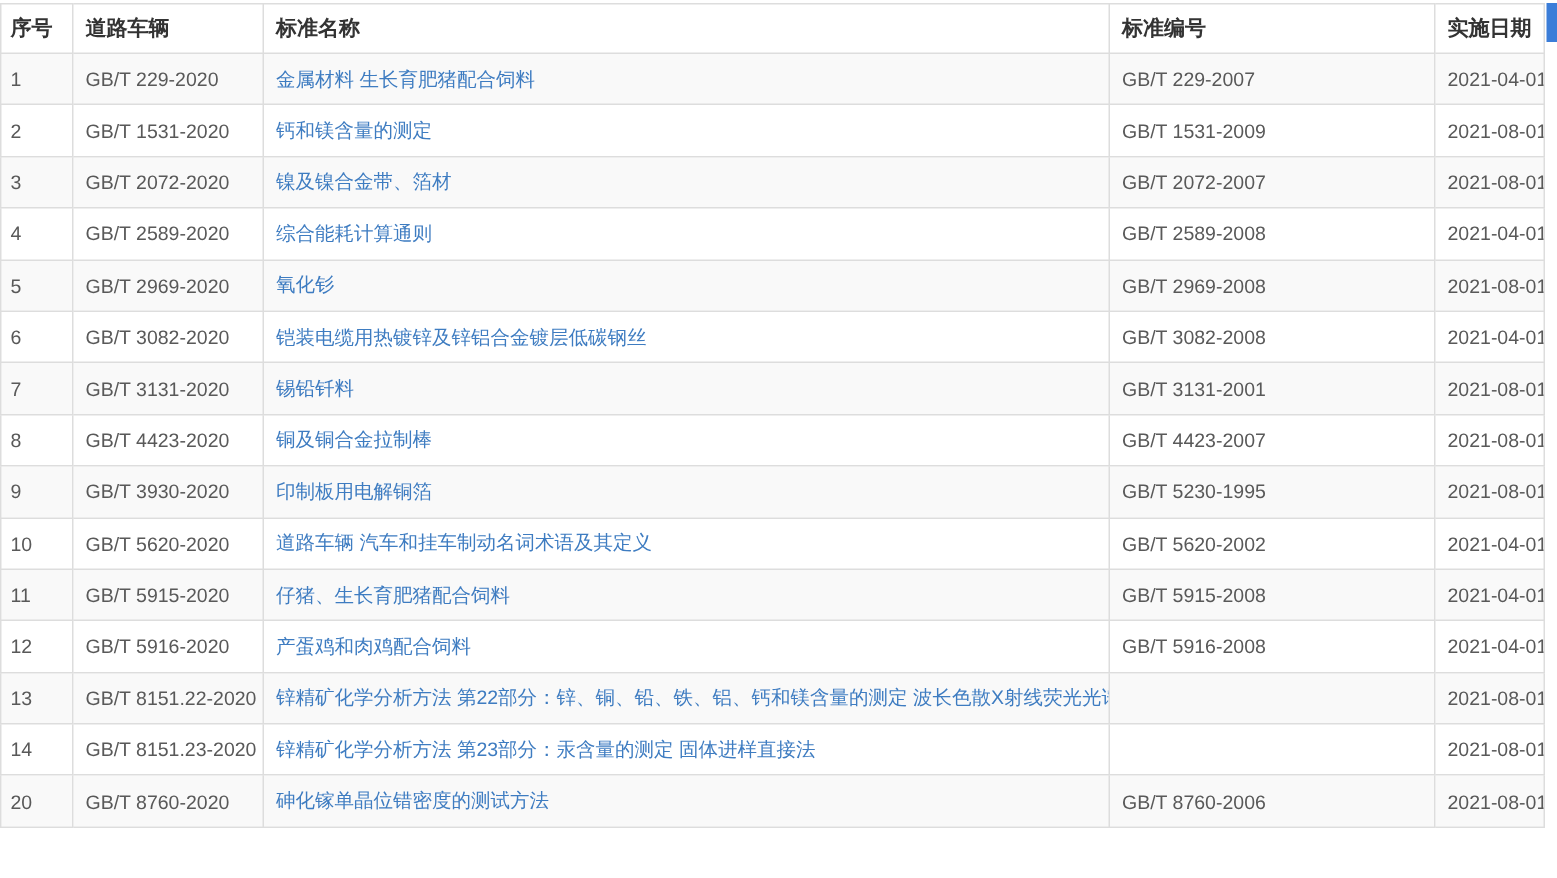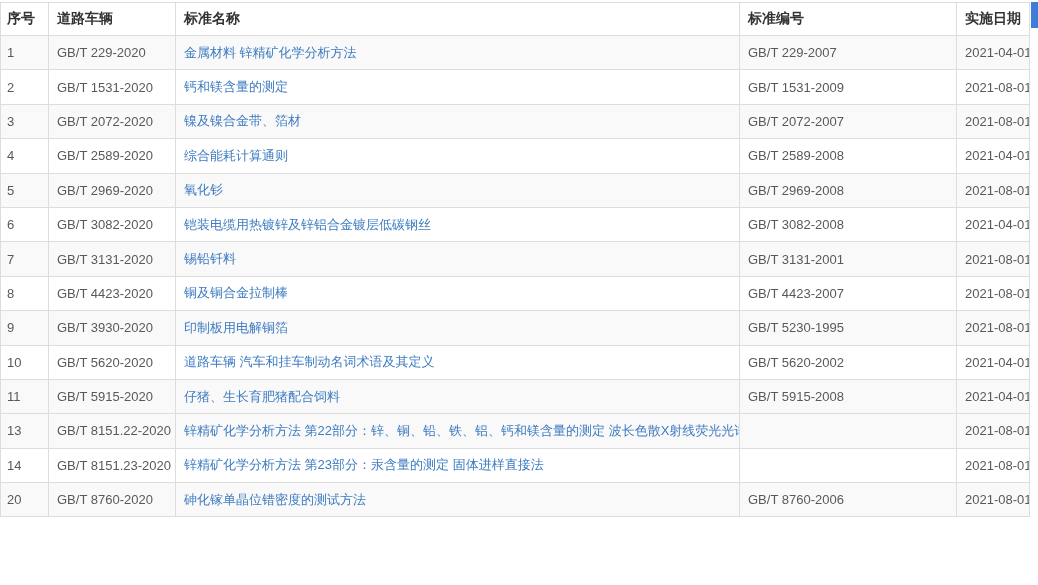--- a/index.html
+++ b/index.html
@@ -68,21 +68,21 @@
         <th>道路车辆</th>
         <th>标准名称</th>
         <th>标准编号</th>
         <th>实施日期</th>
       </tr>
     </thead>
     <tbody id="tbody">
         <tr class="striped">
     <td>1</td>
     <td>GB/T 229-2020</td>
-    <td><a class="std-link" href="#">金属材料 锌精矿化学分析方法</a></td>
+    <td><a class="std-link" href="#">金属材料 生长育肥猪配合饲料</a></td>
     <td>GB/T 229-2007</td>
     <td>2021-04-01</td>
   </tr>
         <tr>
     <td>2</td>
     <td>GB/T 1531-2020</td>
     <td><a class="std-link" href="#">钙和镁含量的测定</a></td>
     <td>GB/T 1531-2009</td>
     <td>2021-08-01</td>
   </tr>
@@ -142,20 +142,27 @@
     <td>GB/T 5620-2002</td>
     <td>2021-04-01</td>
   </tr>
         <tr class="striped">
     <td>11</td>
     <td>GB/T 5915-2020</td>
     <td><a class="std-link" href="#">仔猪、生长育肥猪配合饲料</a></td>
     <td>GB/T 5915-2008</td>
     <td>2021-04-01</td>
   </tr>
+        <tr>
+    <td>12</td>
+    <td>GB/T 5916-2020</td>
+    <td><a class="std-link" href="#">产蛋鸡和肉鸡配合饲料</a></td>
+    <td>GB/T 5916-2008</td>
+    <td>2021-04-01</td>
+  </tr>
         <tr class="striped">
     <td>13</td>
     <td>GB/T 8151.22-2020</td>
     <td><a class="std-link" href="#">锌精矿化学分析方法 第22部分：锌、铜、铅、铁、铝、钙和镁含量的测定 波长色散X射线荧光光谱法</a></td>
     <td></td>
     <td>2021-08-01</td>
   </tr>
         <tr>
     <td>14</td>
     <td>GB/T 8151.23-2020</td>

